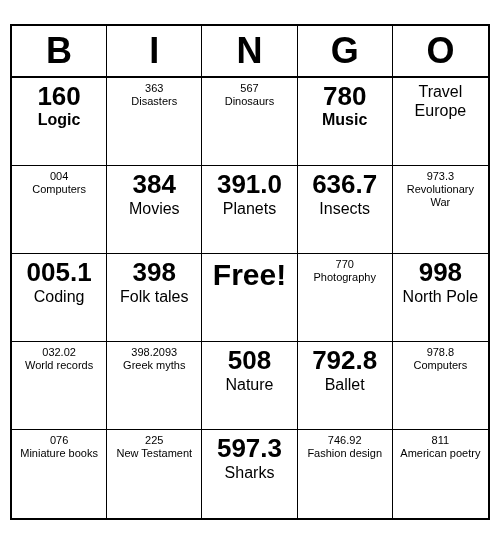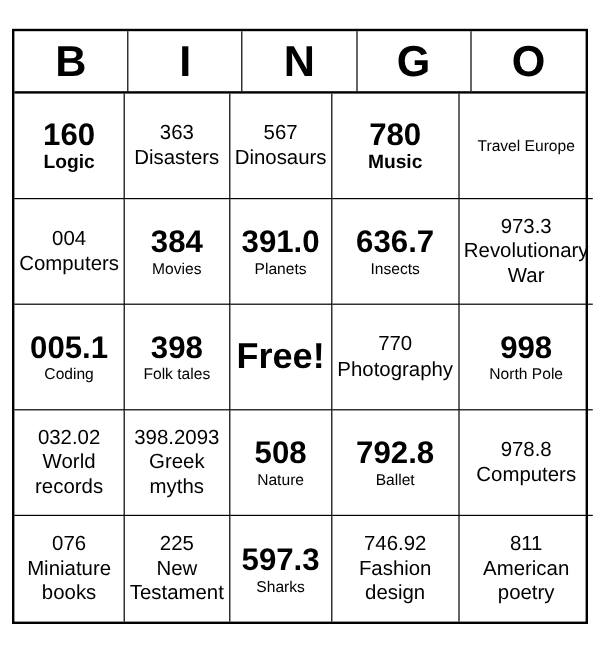--- a/index.html
+++ b/index.html
@@ -34,37 +34,36 @@
       display: grid;
       grid-template-columns: repeat(5, 1fr);
     }
     .bingo-cell {
       border-right: 1px solid #000;
       border-bottom: 1px solid #000;
       min-height: 88px;
       display: flex;
       flex-direction: column;
       align-items: center;
-      justify-content: center;
       text-align: center;
       padding: 4px;
     }
     .bingo-cell:nth-child(5n) { border-right: none; }
     .bingo-grid .bingo-cell:nth-last-child(-n+5) { border-bottom: none; }
     .cell-number {
       font-size: 26px;
       font-weight: bold;
       line-height: 1.1;
     }
     .cell-text {
-      font-size: 13px;
+      font-size: 16px;
       line-height: 1.2;
     }
     .cell-small {
-      font-size: 17px;
+      font-size: 11px;
       line-height: 1.2;
     }
     .free-cell {
       font-size: 30px;
       font-weight: bold;
     }
     .big-text {
       font-size: 16px;
       font-weight: bold;
     }

